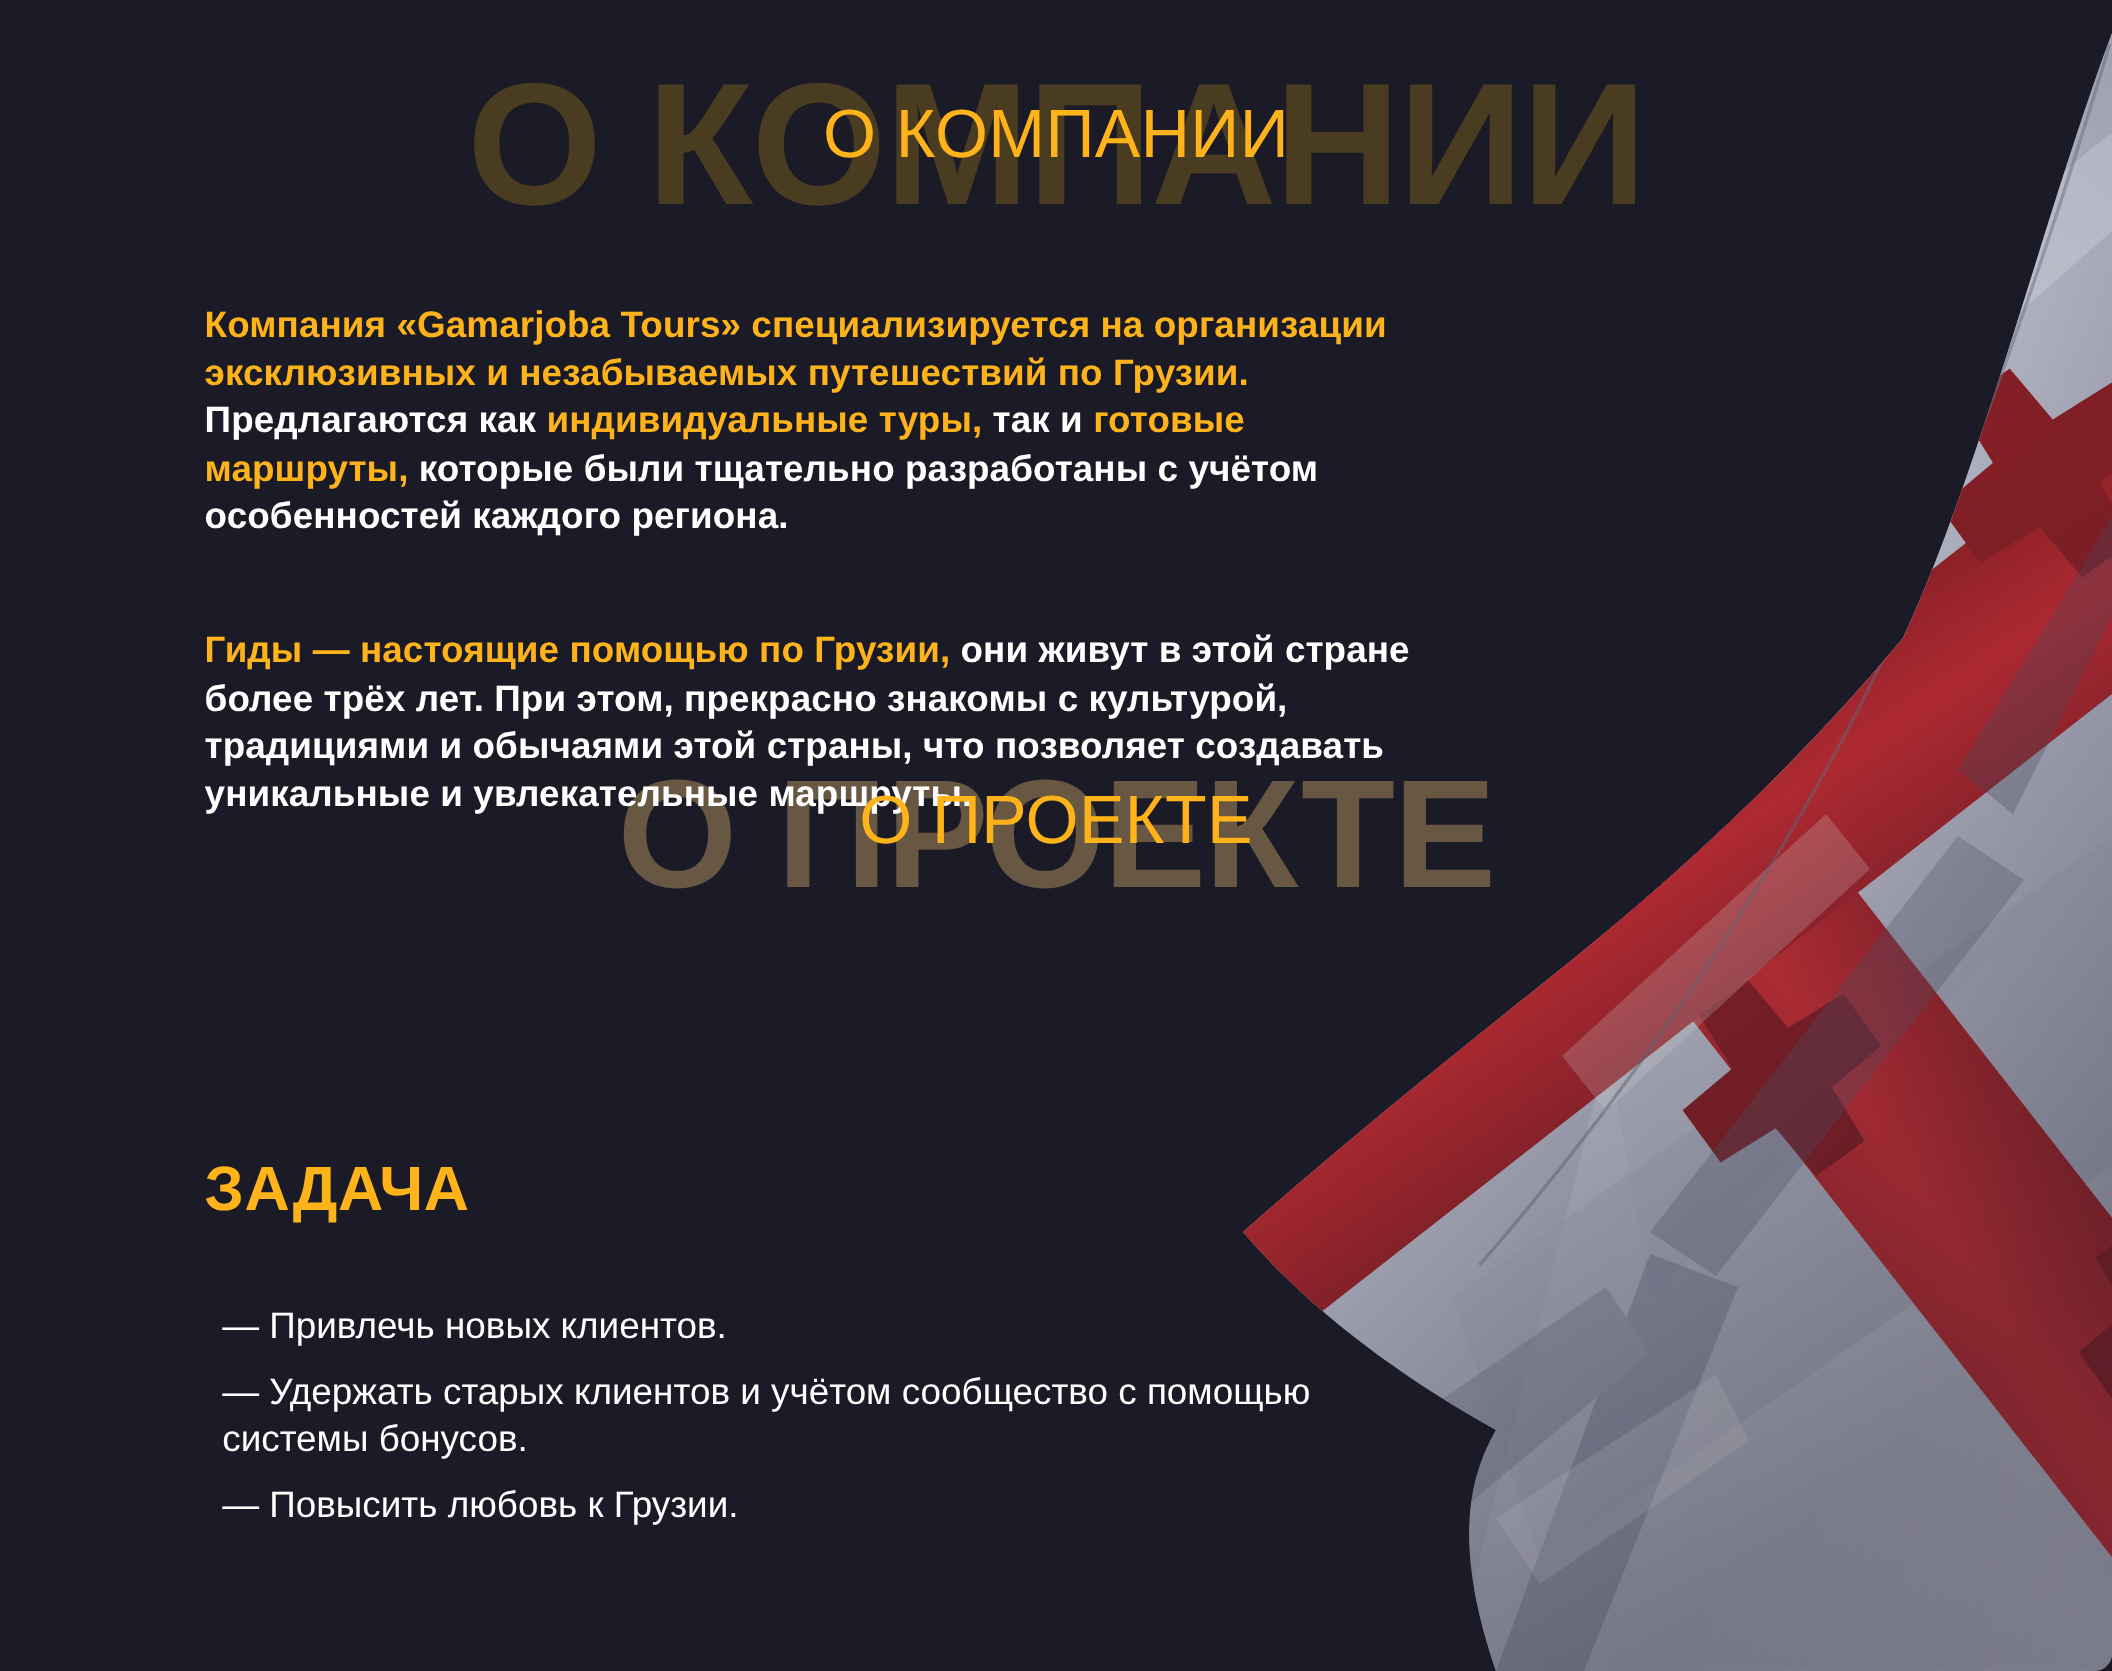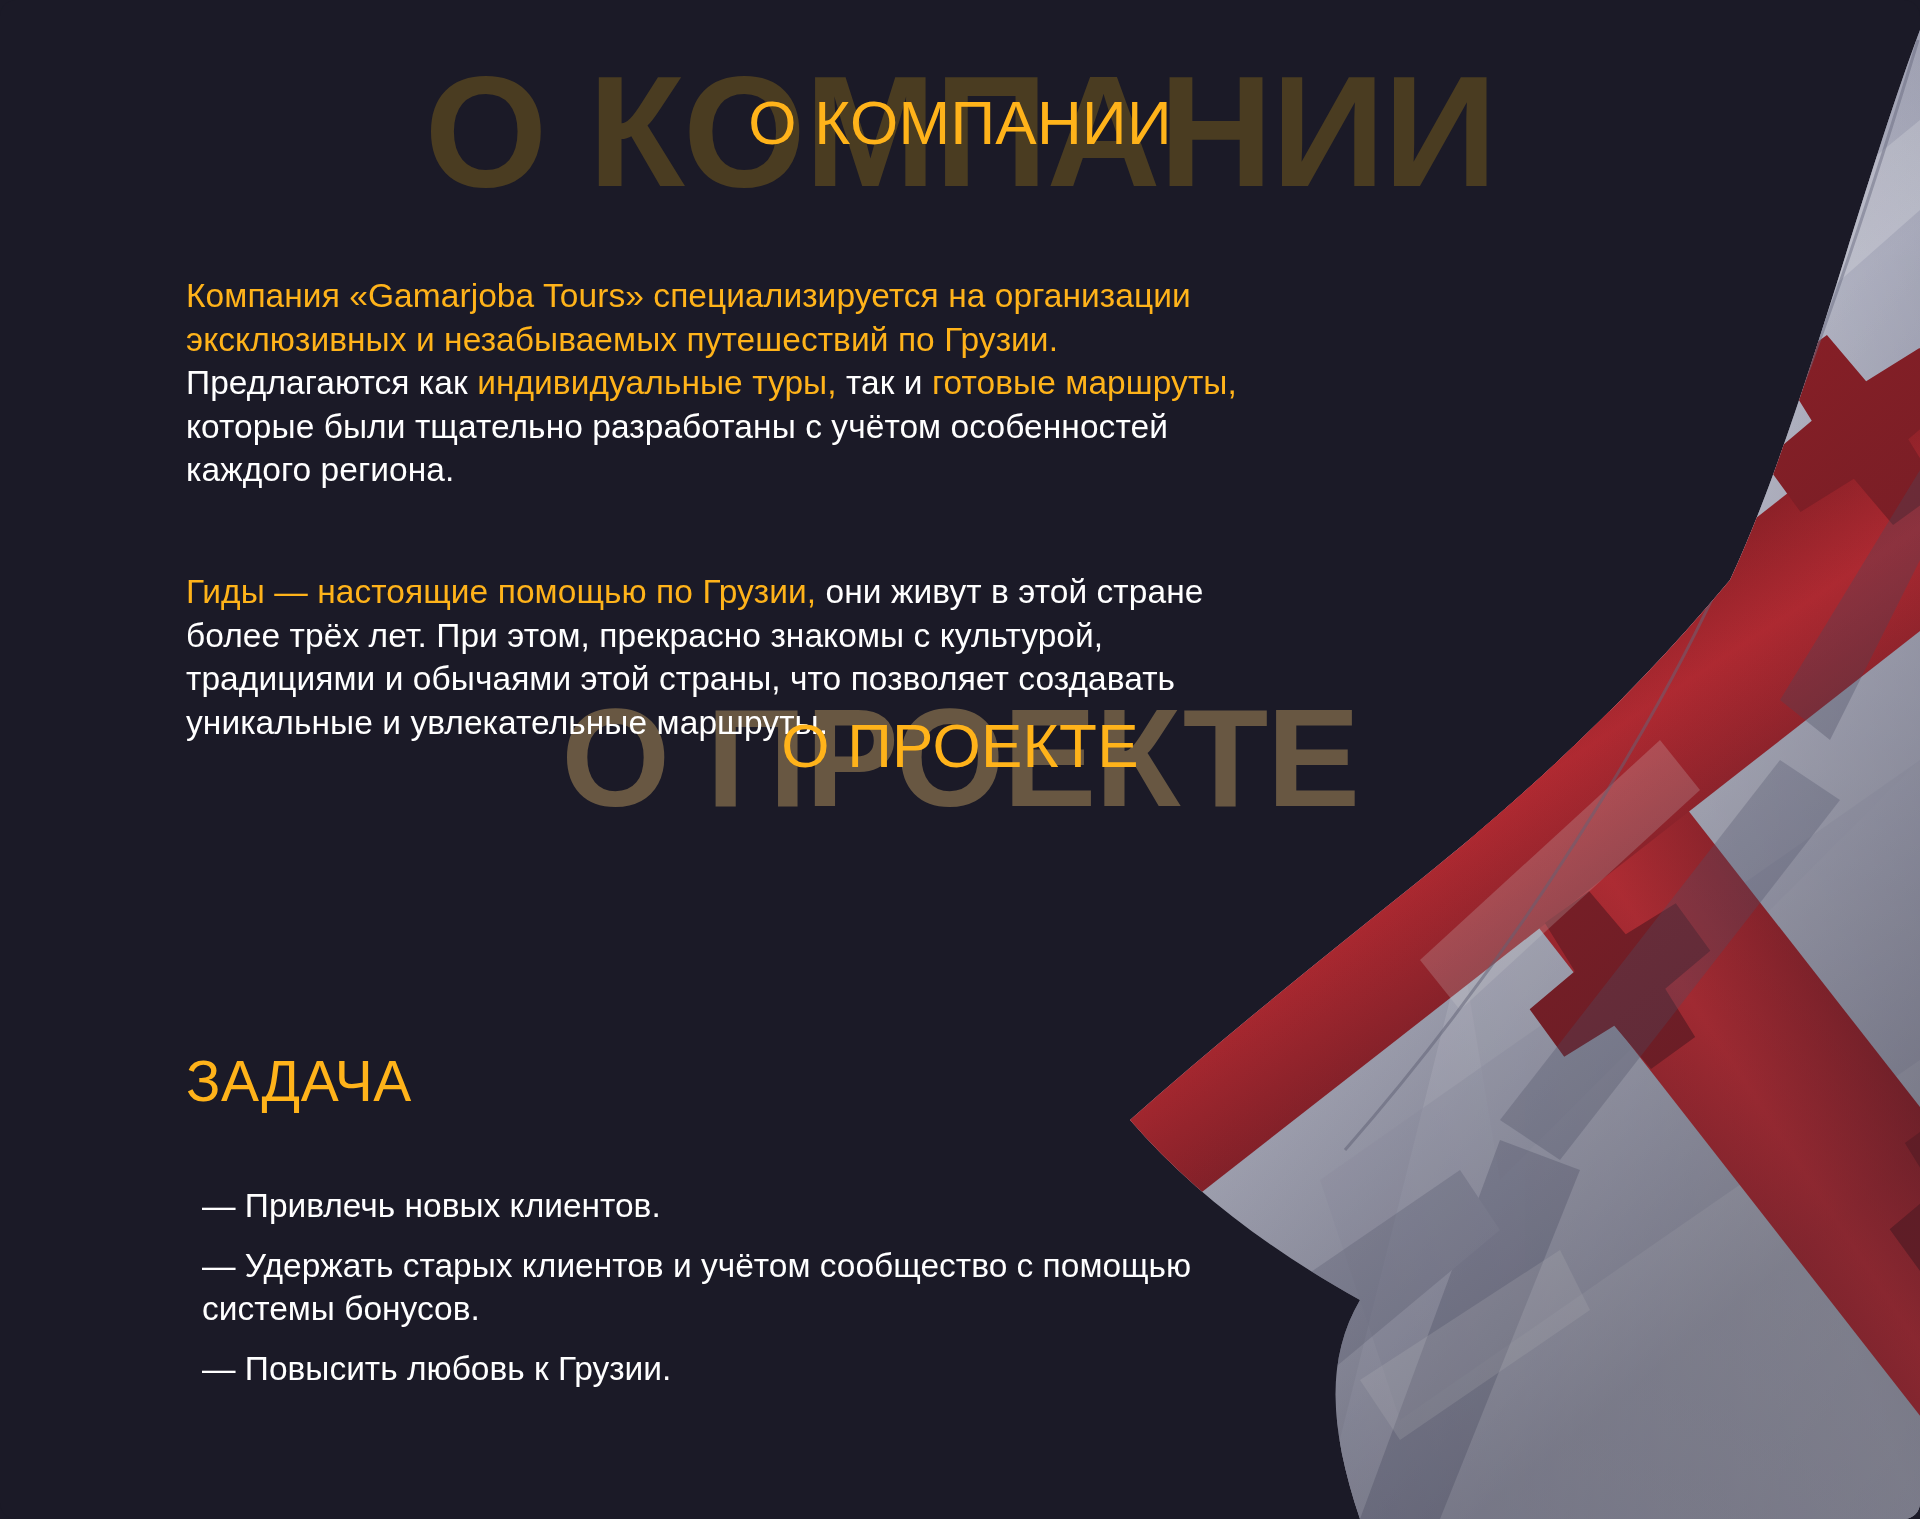--- a/index.html
+++ b/index.html
@@ -85,36 +85,36 @@
     left:186px;
     top:0;
     width:1100px;
     z-index:4;
   }
 
   .para {
     color:#ffffff;
     font-size:33.5px;
     line-height:43.5px;
-    font-weight:400;
+    font-weight:700;
     letter-spacing:0.002em;
   }
   .para .hl { color:#FFB31A; }
 
   .p1 { position:absolute; top:274px; left:0; width:1100px; }
   .p2 { position:absolute; top:570px; left:0; width:1100px; }
 
   
   .task-title {
     position:absolute;
     top:1053px;
     left:186px;
     color:#FFB31A;
     font-size:57px;
-    font-weight:400;
+    font-weight:700;
     letter-spacing:0.01em;
     line-height:1;
     z-index:4;
   }
 
   .task-list {
     position:absolute;
     top:1168px;
     left:186px;
     width:1110px;

